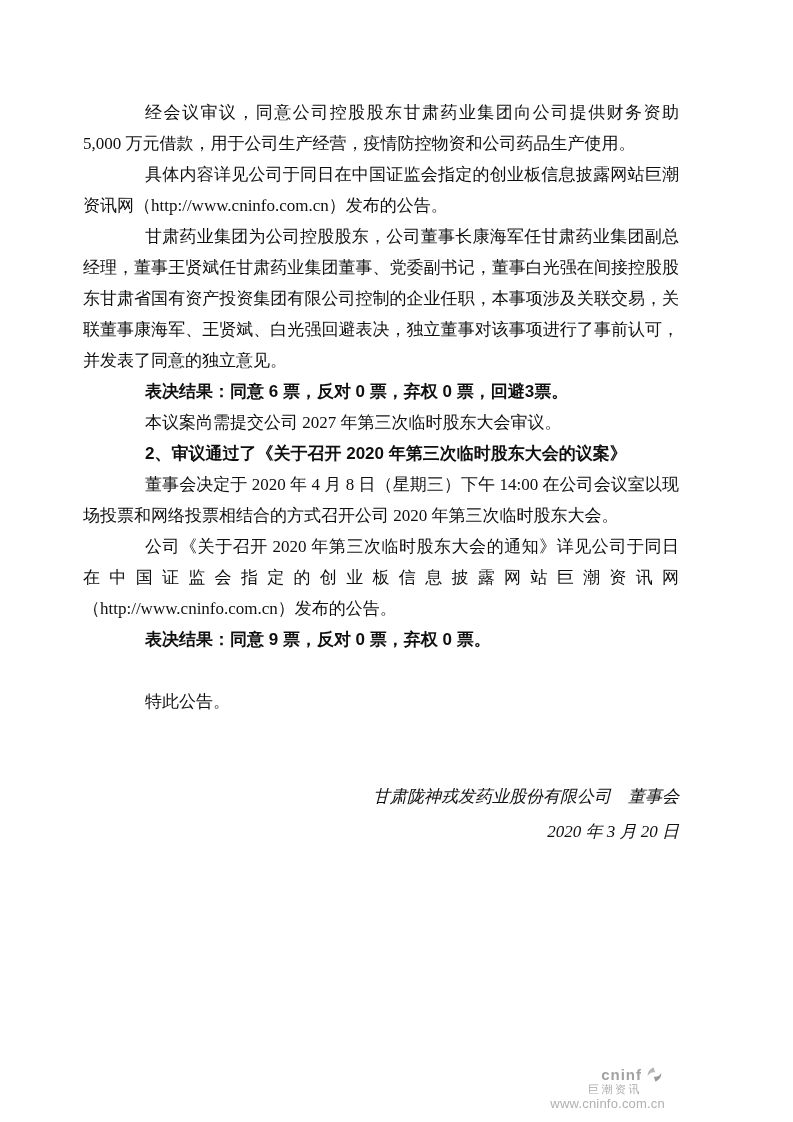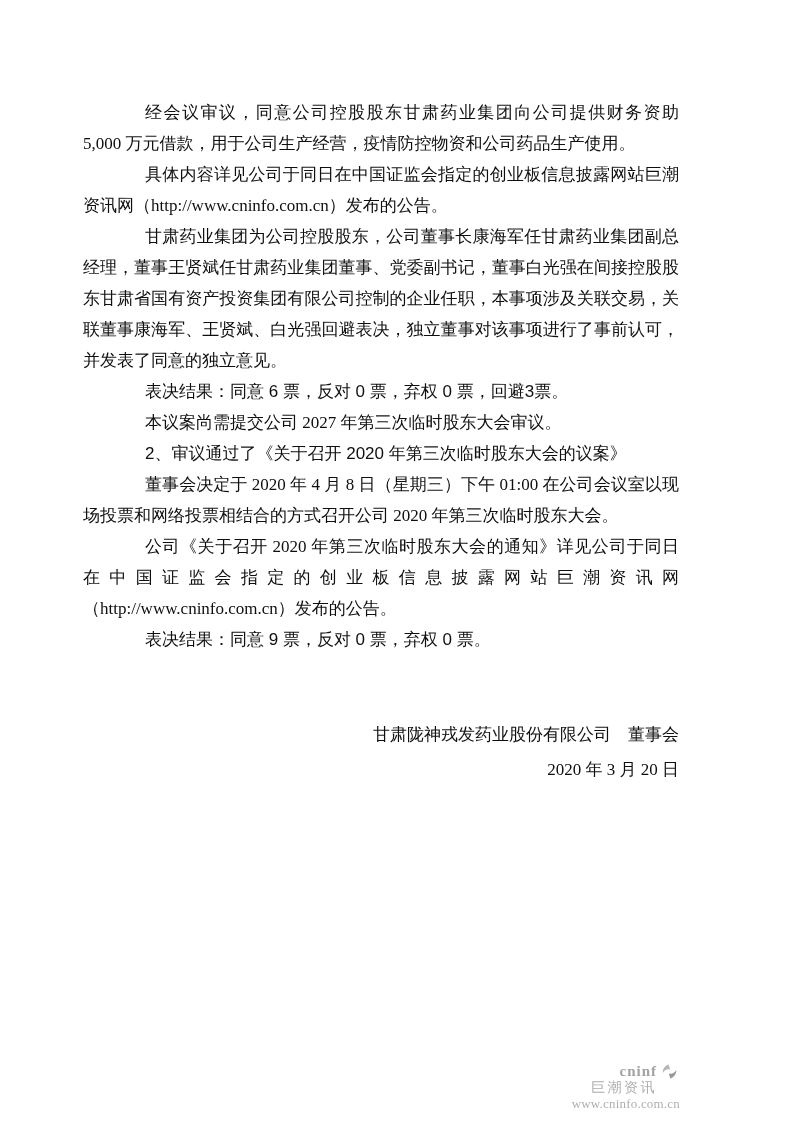--- a/index.html
+++ b/index.html
@@ -19,53 +19,53 @@
     width: 596px;
   }
   .content p {
     margin: 0;
     font-size: 17px;
     line-height: 31px;
     text-align: justify;
     text-indent: 62px;
   }
   .content p.bold {
-    font-weight: 400;
+    font-weight: 700;
     font-family: "Liberation Sans", "DejaVu Sans", sans-serif;
   }
   .content p.closing { margin-top: 31px; }
-  .signature { margin-top: 62px; }
+  .signature { margin-top: 62px; font-style: italic; }
   .signature p {
     text-indent: 0;
     text-align: right;
     line-height: 35px;
   }
   .logo {
     position: absolute;
-    right: 3px;
+    right: 18px;
     bottom: 12px;
-    font-family: Liberation Serif, serif;
+    font-family: Liberation Sans, sans-serif;
     color: #a8a8a8;
     line-height: 1;
   }
   .logo-row {
     display: flex;
     align-items: center;
     justify-content: flex-end;
     gap: 2px;
   }
   .logo-word {
     font-weight: 700;
     font-size: 15px;
     letter-spacing: 1px;
     color: #a2a2a2;
   }
   .logo-icon svg { width: 21px; height: 17px; display: block; }
   .logo-cn {
-    font-size: 14px;
+    font-size: 11px;
     letter-spacing: 2.5px;
     text-align: right;
     margin: 1px 23px 2px 0;
     color: #acacac;
   }
   .logo-url {
     font-size: 13px;
     letter-spacing: 0.2px;
     text-align: right;
     color: #b0b0b0;
@@ -76,23 +76,24 @@
 
 <div class="page">
 
   <div class="content">
     <p>经会议审议，同意公司控股股东甘肃药业集团向公司提供财务资助 5,000 万元借款，用于公司生产经营，疫情防控物资和公司药品生产使用。</p>
     <p>具体内容详见公司于同日在中国证监会指定的创业板信息披露网站巨潮资讯网（http://www.cninfo.com.cn）发布的公告。</p>
     <p>甘肃药业集团为公司控股股东，公司董事长康海军任甘肃药业集团副总经理，董事王贤斌任甘肃药业集团董事、党委副书记，董事白光强在间接控股股东甘肃省国有资产投资集团有限公司控制的企业任职，本事项涉及关联交易，关联董事康海军、王贤斌、白光强回避表决，独立董事对该事项进行了事前认可，并发表了同意的独立意见。</p>
     <p class="bold">表决结果：同意 6 票，反对 0 票，弃权 0 票，回避3票。</p>
     <p>本议案尚需提交公司 2027 年第三次临时股东大会审议。</p>
     <p class="bold">2、审议通过了《关于召开 2020 年第三次临时股东大会的议案》</p>
-    <p>董事会决定于 2020 年 4 月 8 日（星期三）下午 01:00 在公司会议室以现场投票和网络投票相结合的方式召开公司 2020 年第三次临时股东大会。</p>
+    <p>董事会决定于 2020 年 4 月 8 日（星期三）下午 14:00 在公司会议室以现场投票和网络投票相结合的方式召开公司 2020 年第三次临时股东大会。</p>
     <p>公司《关于召开 2020 年第三次临时股东大会的通知》详见公司于同日在中国证监会指定的创业板信息披露网站巨潮资讯网（http://www.cninfo.com.cn）发布的公告。</p>
     <p class="bold">表决结果：同意 9 票，反对 0 票，弃权 0 票。</p>
+    <p class="closing">特此公告。</p>
 
     <div class="signature">
       <p>甘肃陇神戎发药业股份有限公司　董事会</p>
       <p>2020 年 3 月 20 日</p>
     </div>
   </div>
 
   <div class="logo">
     <div class="logo-row">
       <span class="logo-word">cninf</span>

